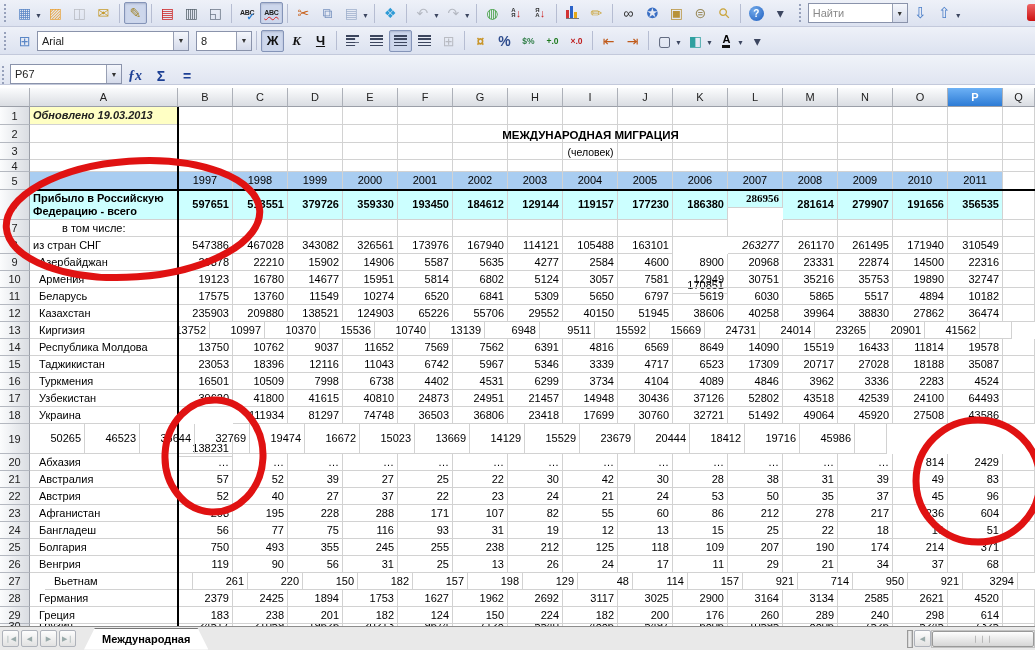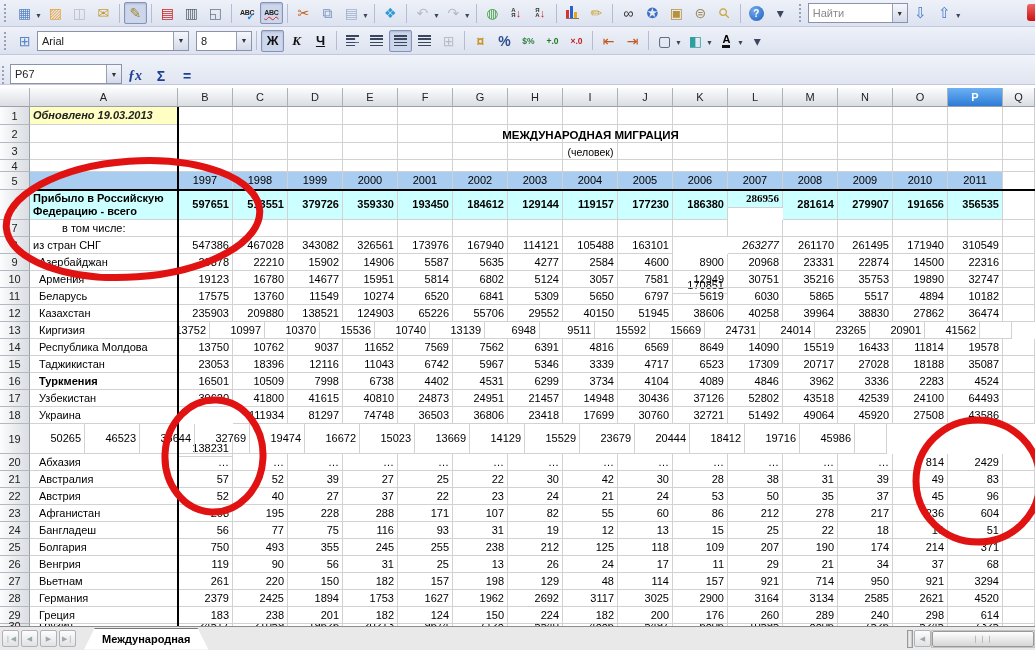--- a/index.html
+++ b/index.html
@@ -613,21 +613,21 @@
         <div class="c num" style="width: 55px; height: 17px;">6523</div>
         <div class="c num" style="width: 55px; height: 17px;">17309</div>
         <div class="c num" style="width: 55px; height: 17px;">20717</div>
         <div class="c num" style="width: 55px; height: 17px;">27028</div>
         <div class="c num" style="width: 55px; height: 17px;">18188</div>
         <div class="c num" style="width: 55px; height: 17px;">35087</div>
         <div class="c" style="width: 32px; height: 17px;"></div>
       </div>
       <div class="r" style="height: 17px;">
         <div class="rh" style="width: 30px; height: 17px;">16</div>
-        <div class="c lbl-country" style="width: 148px; height: 17px; font-weight: bold;">Туркмения</div>
+        <div class="c lbl-country" style="width: 148px; height: 17px;">Туркмения</div>
         <div class="c num" style="width: 55px; height: 17px;">16501</div>
         <div class="c num" style="width: 55px; height: 17px;">10509</div>
         <div class="c num" style="width: 55px; height: 17px;">7998</div>
         <div class="c num" style="width: 55px; height: 17px;">6738</div>
         <div class="c num" style="width: 55px; height: 17px;">4402</div>
         <div class="c num" style="width: 55px; height: 17px;">4531</div>
         <div class="c num" style="width: 55px; height: 17px;">6299</div>
         <div class="c num" style="width: 55px; height: 17px;">3734</div>
         <div class="c num" style="width: 55px; height: 17px;">4104</div>
         <div class="c num" style="width: 55px; height: 17px;">4089</div>
@@ -832,21 +832,21 @@
         <div class="c num" style="width: 55px; height: 17px;">11</div>
         <div class="c num" style="width: 55px; height: 17px;">29</div>
         <div class="c num" style="width: 55px; height: 17px;">21</div>
         <div class="c num" style="width: 55px; height: 17px;">34</div>
         <div class="c num" style="width: 55px; height: 17px;">37</div>
         <div class="c num" style="width: 55px; height: 17px;">68</div>
         <div class="c" style="width: 32px; height: 17px;"></div>
       </div>
       <div class="r" style="height: 17px;">
         <div class="rh" style="width: 30px; height: 17px;">27</div>
-        <div class="c lbl-country" style="width: 148px; height: 17px;">Вьетнам</div>
+        <div class="c lbl-country" style="width: 148px; height: 17px; margin-left: 15px;">Вьетнам</div>
         <div class="c num" style="width: 55px; height: 17px;">261</div>
         <div class="c num" style="width: 55px; height: 17px;">220</div>
         <div class="c num" style="width: 55px; height: 17px;">150</div>
         <div class="c num" style="width: 55px; height: 17px;">182</div>
         <div class="c num" style="width: 55px; height: 17px;">157</div>
         <div class="c num" style="width: 55px; height: 17px;">198</div>
         <div class="c num" style="width: 55px; height: 17px;">129</div>
         <div class="c num" style="width: 55px; height: 17px;">48</div>
         <div class="c num" style="width: 55px; height: 17px;">114</div>
         <div class="c num" style="width: 55px; height: 17px;">157</div>

